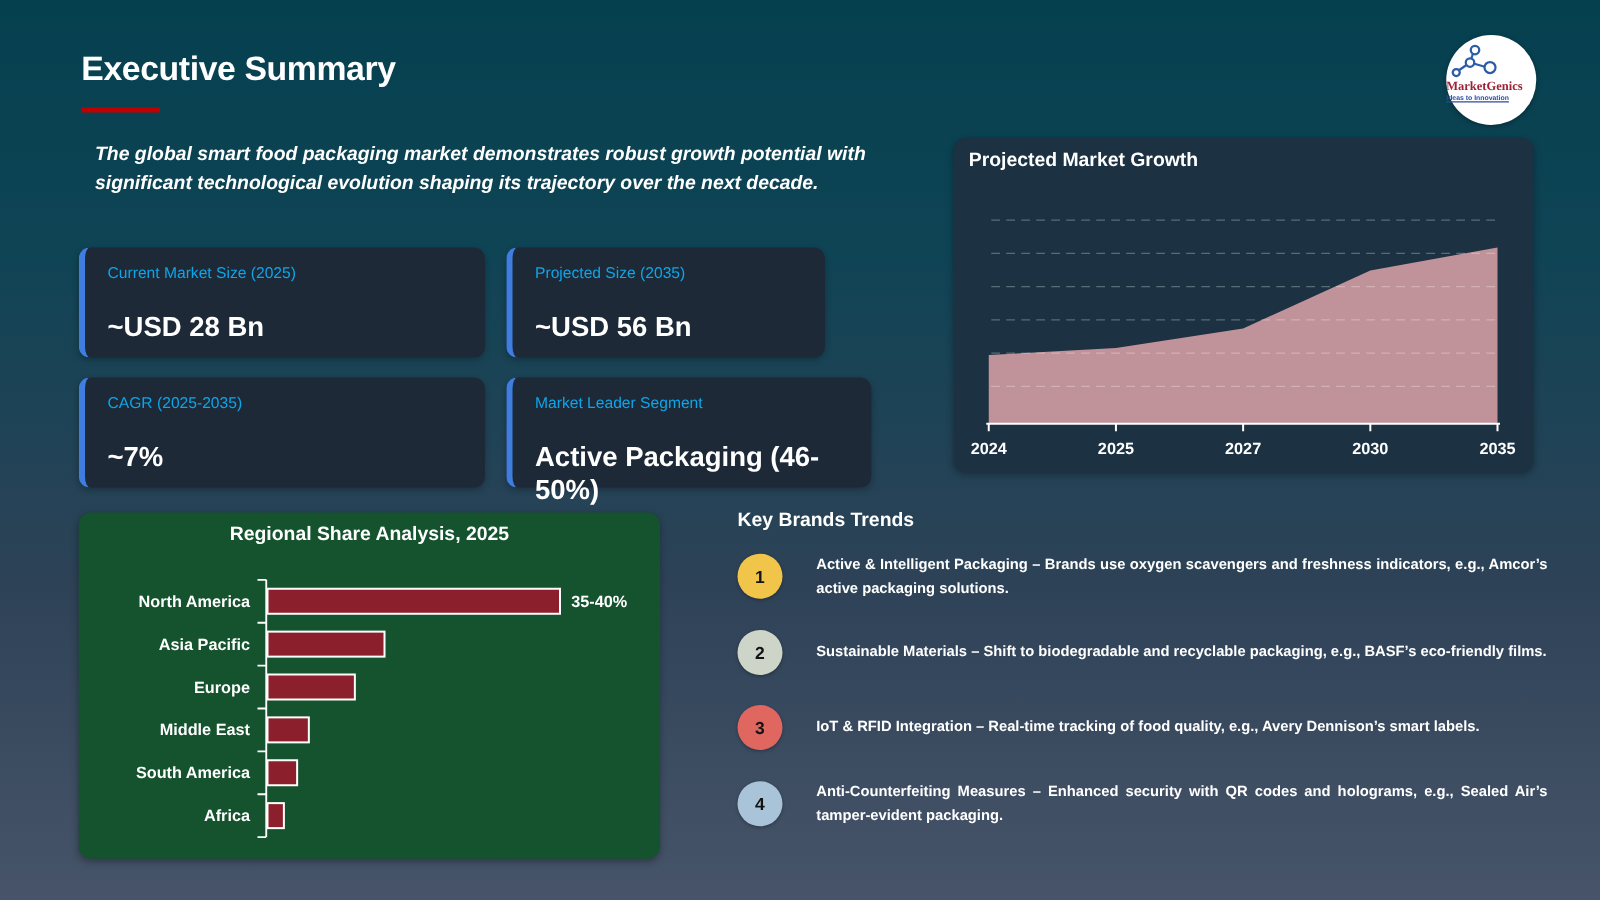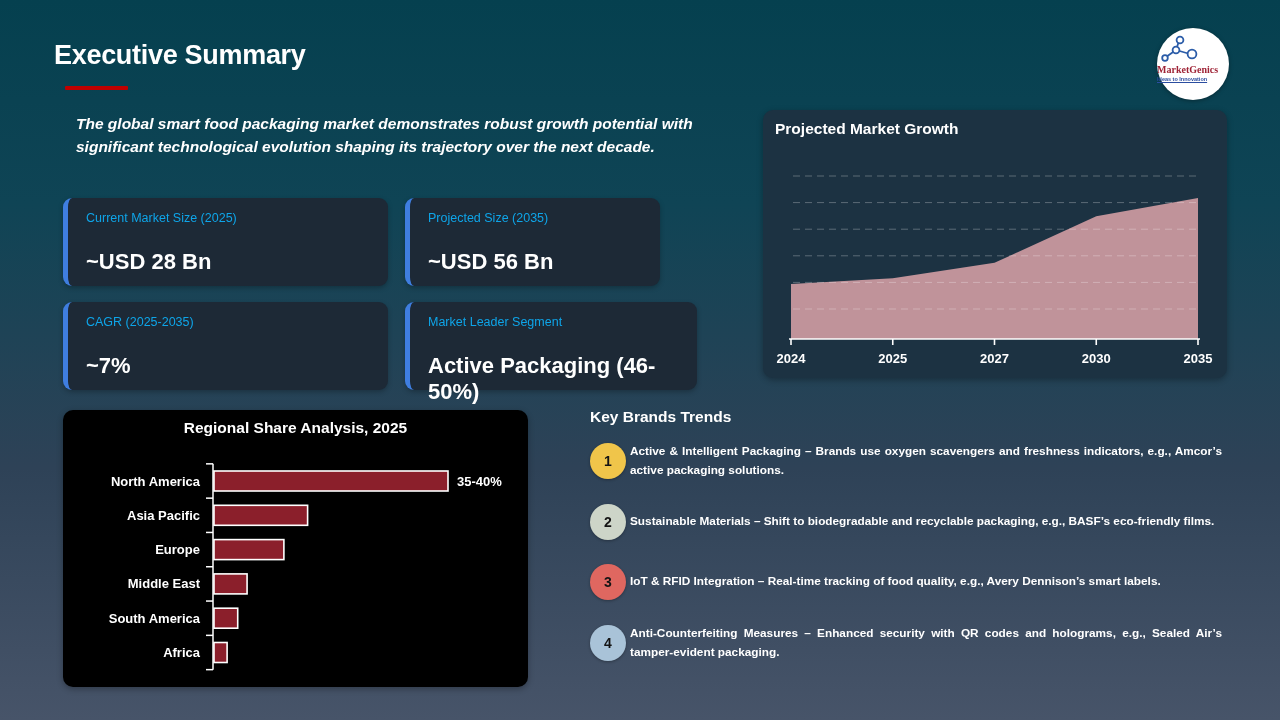--- a/index.html
+++ b/index.html
@@ -6,21 +6,21 @@
   html,body { width:1280px; height:720px; overflow:hidden; }
   body {
     font-family:"Liberation Sans", sans-serif;
     color:#ffffff;
     background:linear-gradient(180deg, #05404f 0%, #0f4455 28%, #2e4257 65%, #475469 100%);
     position:relative;
   }
   .abs { position:absolute; }
 
   
-  .page-title { left:54px; top:40px; font-size:27px; font-weight:bold; letter-spacing:-0.3px; }
+  .page-title { left:65px; top:40px; font-size:27px; font-weight:bold; letter-spacing:-0.3px; }
   .title-rule { left:65px; top:86px; width:63px; height:4px; border-radius:1px; }
   .intro { left:76px; top:112px; width:672px; font-size:15.5px; font-weight:bold; line-height:1.5;font-style:italic; }
 
   
   .logo { left:1157px; top:28px; width:72px; height:72px; border-radius:50%;
           background:#ffffff; box-shadow:0 1px 4px rgba(0,0,0,.35);
           display:flex; flex-direction:column; }
   .logo svg { margin-top:7px; }
   .logo-name { font-family:"Liberation Serif", serif; font-weight:bold; font-size:10px; margin-top:-1px; }
   .logo-tagline { font-size:5.5px; font-weight:bold; text-decoration:underline; margin-top:1px; }
@@ -29,32 +29,32 @@
   .card { width:325px; height:88px; background:#1d2936; border-radius:9px;
           border-left:5px solid #3f7ee0; padding:13px 18px;
           box-shadow:0 2px 5px rgba(0,0,0,.25); }
   .card .label { font-size:12.5px; color:#0ea5e9; }
   .card .value { font-size:22px; font-weight:bold; margin-top:24px; }
 
   
   .panel { background:#1c3242; border-radius:10px; box-shadow:0 2px 6px rgba(0,0,0,.3); }
   .growth-panel { left:763px; top:110px; width:464px; height:268px; }
   .growth-title { padding:10px 0 0 12px; font-size:15.5px; font-weight:bold; }
-  .regional-panel { left:63px; top:410px; width:465px; height:277px; background:#000000; }
+  .regional-panel { left:63px; top:410px; width:465px; height:277px; background:#14532d; }
   .regional-title { text-align:center; padding-top:9px; font-size:15.5px; font-weight:bold; }
 
   
   .trends { left:590px; top:408px; width:648px; }
   .trends-heading { font-size:15.5px; font-weight:bold; margin-bottom:16px; }
   .trend-row { display:flex; align-items:center; margin-bottom:24px; }
   .trend-badge { width:36px; height:36px; border-radius:50%; flex:0 0 36px;
                  display:flex; align-items:center; justify-content:center;
                  color:#141414; font-size:14px; font-weight:bold;
                  box-shadow:0 1px 3px rgba(0,0,0,.3); }
-  .trend-text { margin-left:4px; width:592px; font-size:11.8px; font-weight:bold;
+  .trend-text { margin-left:27px; width:592px; font-size:11.8px; font-weight:bold;
                 line-height:1.6; text-align:justify; }
 </style>
 </head>
 <body>
 
 <h1 class="abs page-title">Executive Summary</h1>
 <div class="abs title-rule" style="background: rgb(192, 0, 0);"></div>
 <p class="abs intro">The global smart food packaging market demonstrates robust growth potential with significant technological evolution shaping its trajectory over the next decade.</p>
 
 <div class="abs logo">

